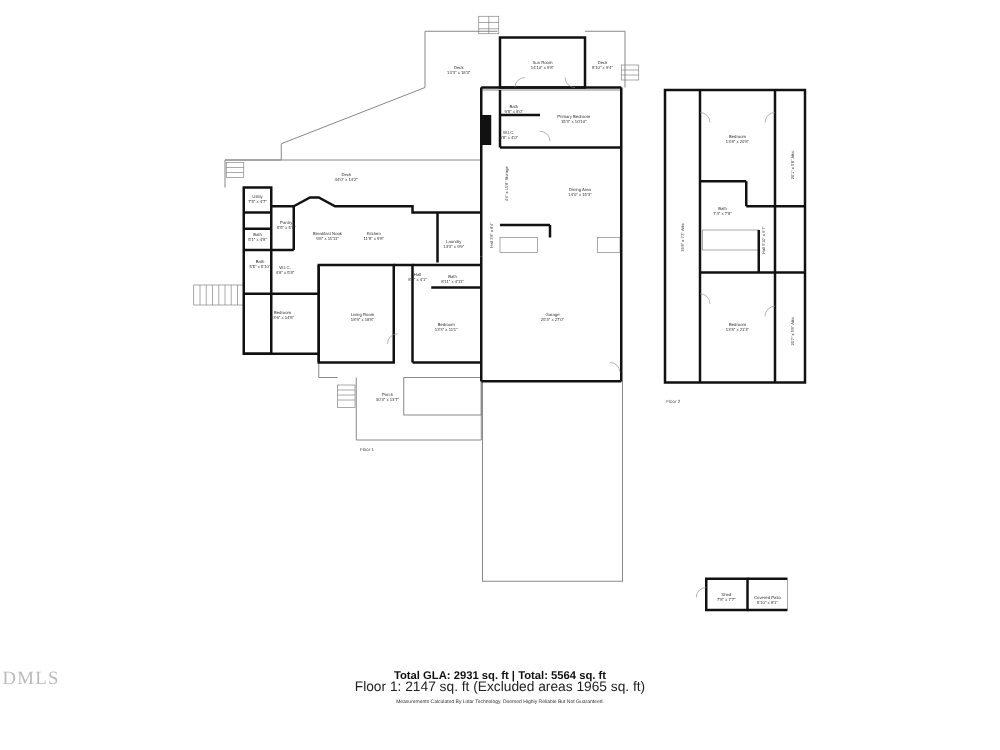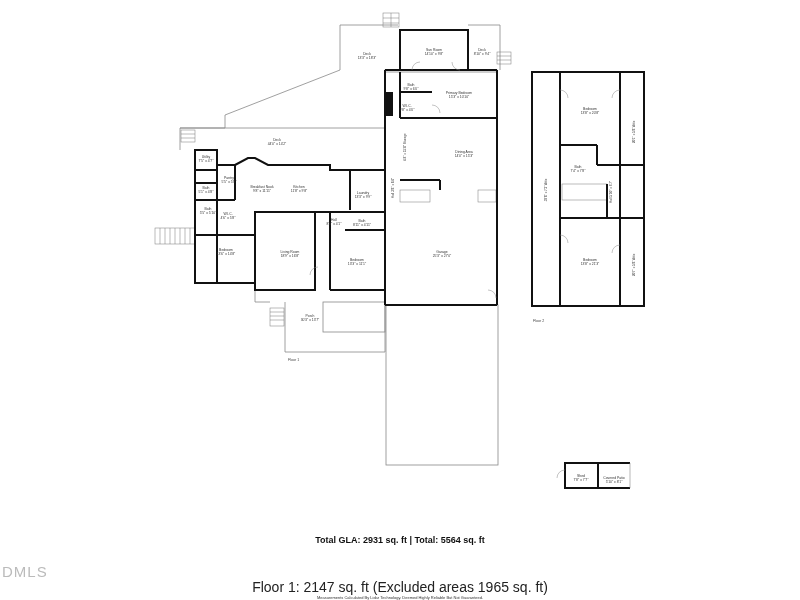--- a/index.html
+++ b/index.html
@@ -4,23 +4,23 @@
 <style>
   html,body{margin:0;padding:0;background:#fff;}
   body{width:800px;height:600px;position:relative;overflow:hidden;font-family:"Liberation Sans",sans-serif;color:#222;}
   .plan{position:absolute;left:0;top:0;width:800px;height:600px;}
   .lbl{position:absolute;font-size:3.4px;line-height:4px;text-align:center;color:#333;white-space:nowrap;transform:translateX(-50%);}
   .lbl .dim{display:block;}
   .vlbl{position:absolute;font-size:3.2px;line-height:4px;color:#333;white-space:nowrap;transform:translate(-50%,-50%) rotate(-90deg);text-align:center;}
   .floor-tag{position:absolute;font-size:3.6px;color:#444;}
   .summary{position:absolute;left:0;width:800px;text-align:center;top:535px;}
   .summary .total{font-weight:bold;font-size:9px;line-height:10px;color:#111;}
-  .summary .fl{font-size:14px;line-height:10px;color:#222;margin-top:37px;}
+  .summary .fl{font-size:11px;line-height:10px;color:#222;}
   .summary .disc{font-size:4px;line-height:8px;color:#333;margin-top:2px;}
-  .logo{position:absolute;left:2px;top:563px;font-size:15px;color:#bbb;letter-spacing:1px;font-family:Liberation Sans, sans-serif;}
+  .logo{position:absolute;left:2px;top:535px;font-size:15px;color:#bbb;letter-spacing:1px;font-family:Liberation Serif, serif;}
 </style>
 </head>
 <body>
 
 <svg class="plan" viewBox="0 0 800 600" width="800" height="600">
   <g fill="none" stroke="#888" stroke-width="0.8">
 
     <polyline points="340,25 340,70 225,115 225,128 180,128 180,150"></polyline>
     <polyline points="340,25 398,25"></polyline>
     <polyline points="468,25 500,25 500,70"></polyline>

